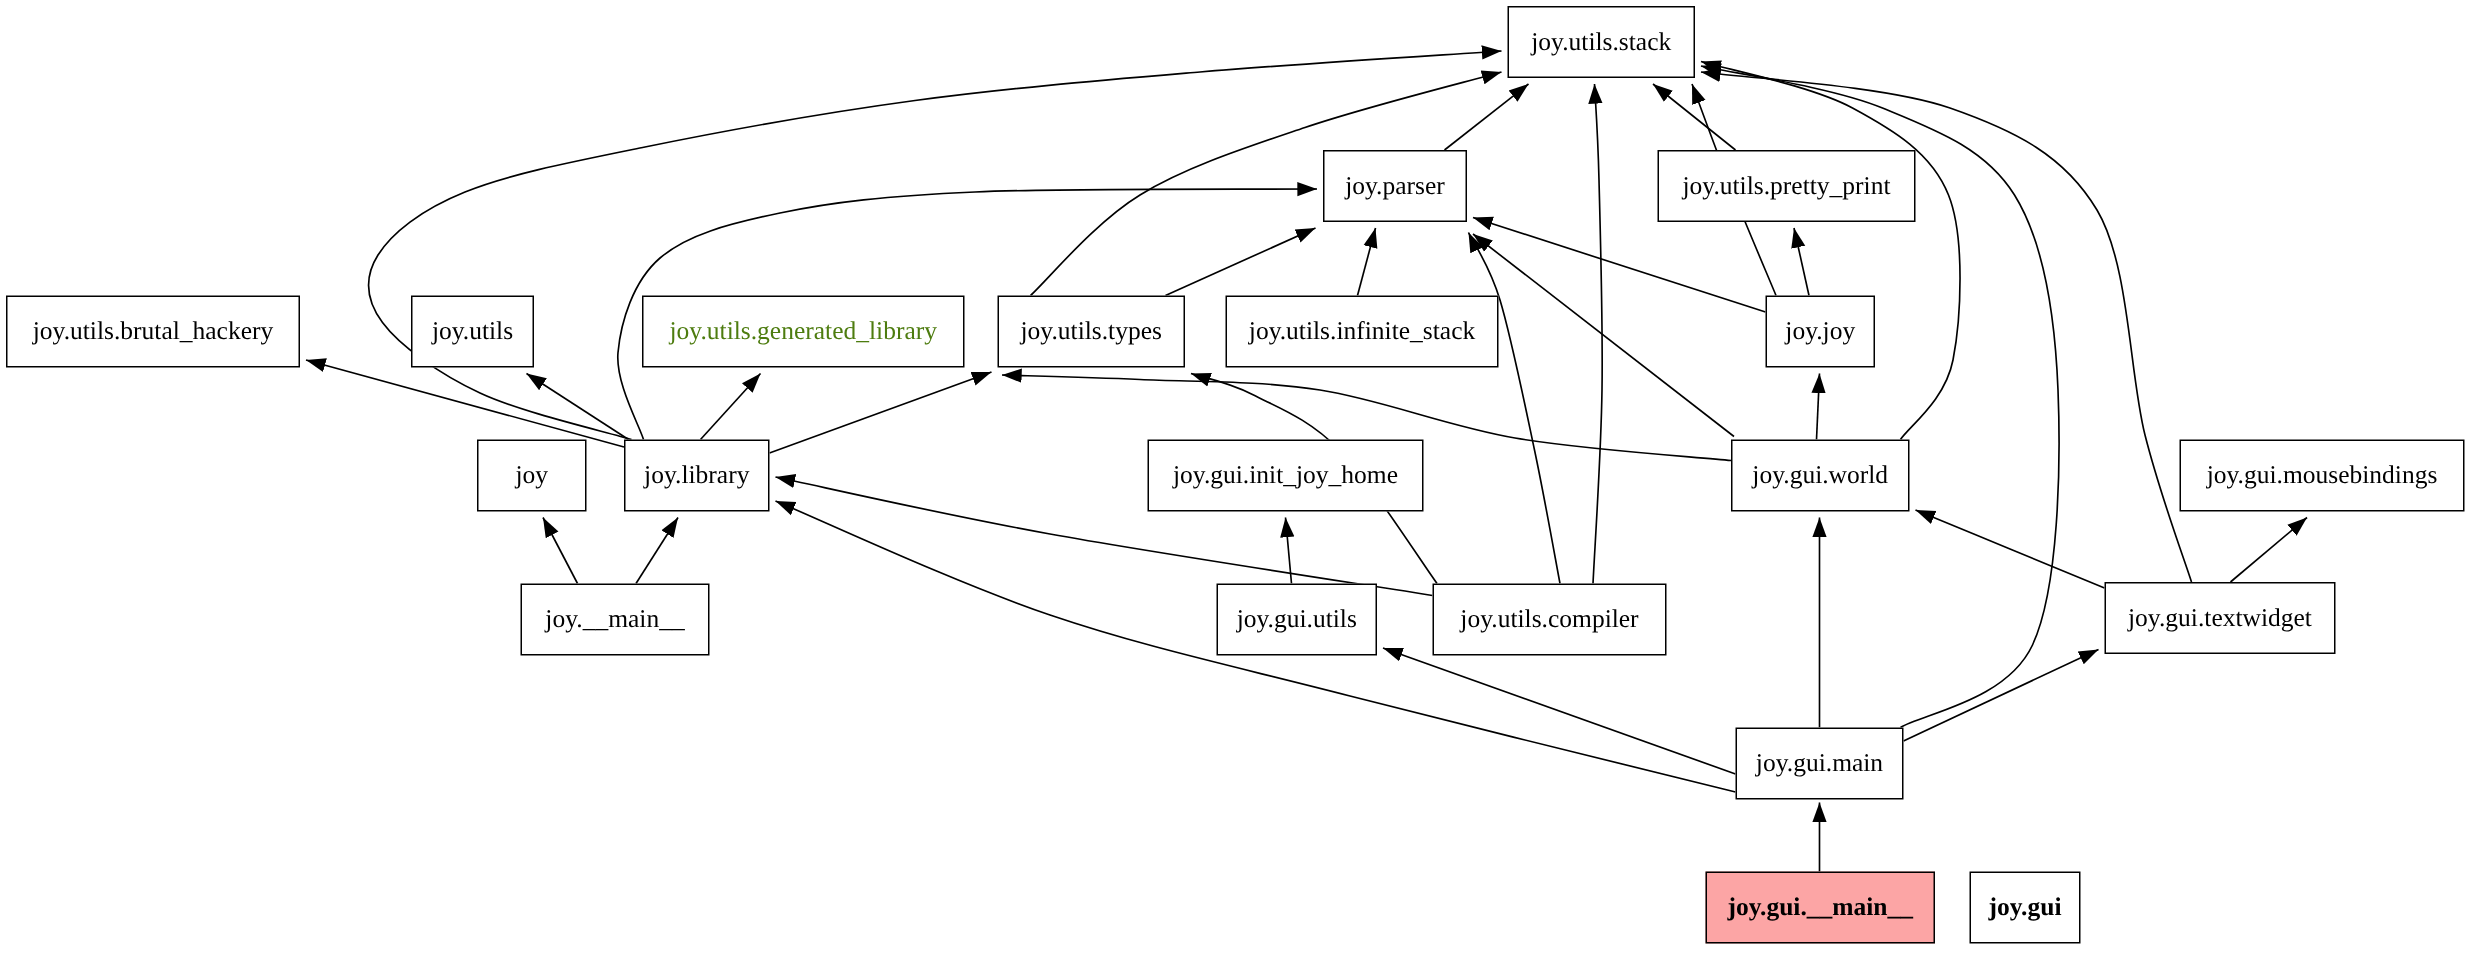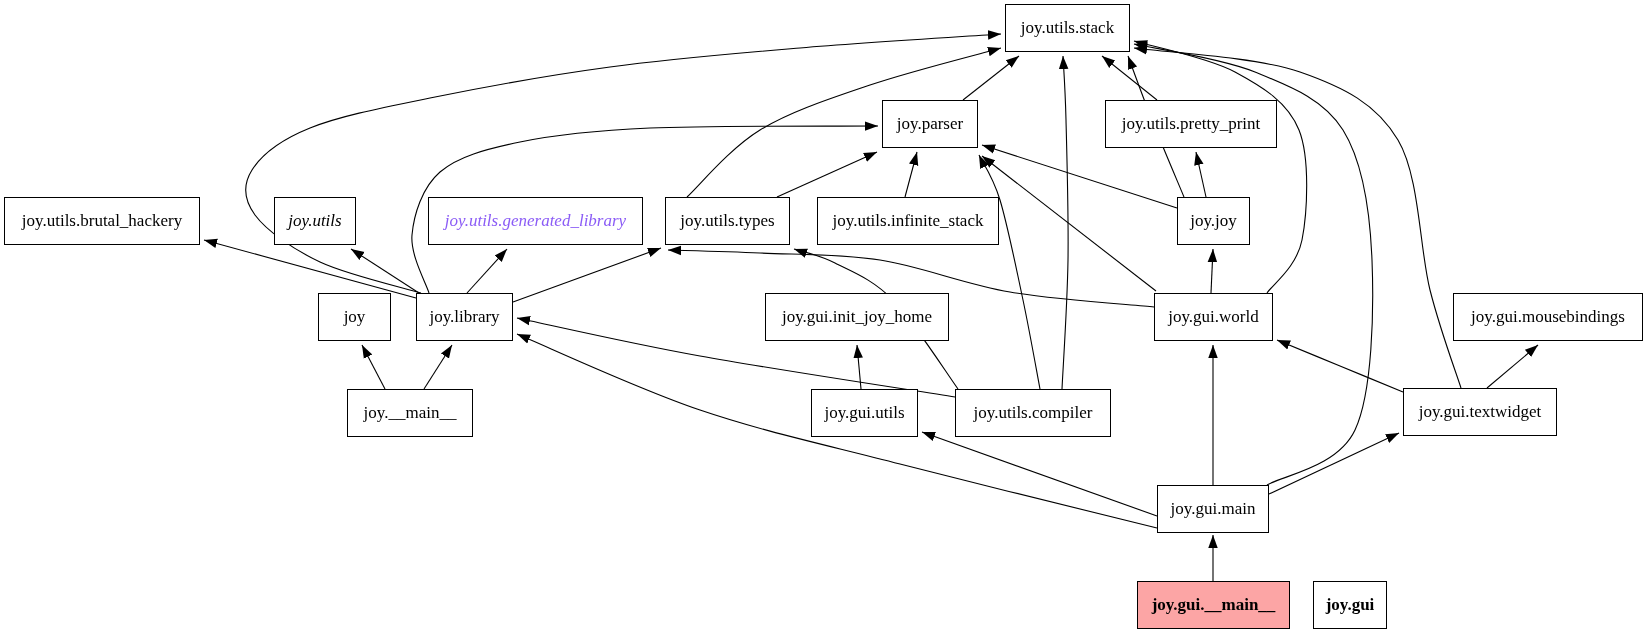--- a/index.html
+++ b/index.html
@@ -96,24 +96,24 @@
       </div>
       <div class="node" style="left: 882px; top: 100px; width: 96px; height: 48px; background: rgb(255, 255, 255); border-color: rgb(0, 0, 0); color: rgb(0, 0, 0);">
         <span>joy.parser</span>
       </div>
       <div class="node" style="left: 1105px; top: 100px; width: 172px; height: 48px; background: rgb(255, 255, 255); border-color: rgb(0, 0, 0); color: rgb(0, 0, 0);">
         <span>joy.utils.pretty_print</span>
       </div>
       <div class="node" style="left: 4px; top: 197px; width: 196px; height: 48px; background: rgb(255, 255, 255); border-color: rgb(0, 0, 0); color: rgb(0, 0, 0);">
         <span>joy.utils.brutal_hackery</span>
       </div>
-      <div class="node" style="left: 274px; top: 197px; width: 82px; height: 48px; background: rgb(255, 255, 255); border-color: rgb(0, 0, 0); color: rgb(0, 0, 0); font-style: italic;">
+      <div class="node" style="left: 274px; top: 197px; width: 82px; height: 48px; background: rgb(255, 255, 255); border-color: rgb(0, 0, 0); color: rgb(0, 0, 0);">
         <span>joy.utils</span>
       </div>
-      <div class="node" style="left: 428px; top: 197px; width: 215px; height: 48px; background: rgb(255, 255, 255); border-color: rgb(0, 0, 0); color: #8b5cf6; font-style: italic;">
+      <div class="node" style="left: 428px; top: 197px; width: 215px; height: 48px; background: rgb(255, 255, 255); border-color: rgb(0, 0, 0); color: #4d7c0f;">
         <span>joy.utils.generated_library</span>
       </div>
       <div class="node" style="left: 665px; top: 197px; width: 125px; height: 48px; background: rgb(255, 255, 255); border-color: rgb(0, 0, 0); color: rgb(0, 0, 0);">
         <span>joy.utils.types</span>
       </div>
       <div class="node" style="left: 817px; top: 197px; width: 182px; height: 48px; background: rgb(255, 255, 255); border-color: rgb(0, 0, 0); color: rgb(0, 0, 0);">
         <span>joy.utils.infinite_stack</span>
       </div>
       <div class="node" style="left: 1177px; top: 197px; width: 73px; height: 48px; background: rgb(255, 255, 255); border-color: rgb(0, 0, 0); color: rgb(0, 0, 0);">
         <span>joy.joy</span>

